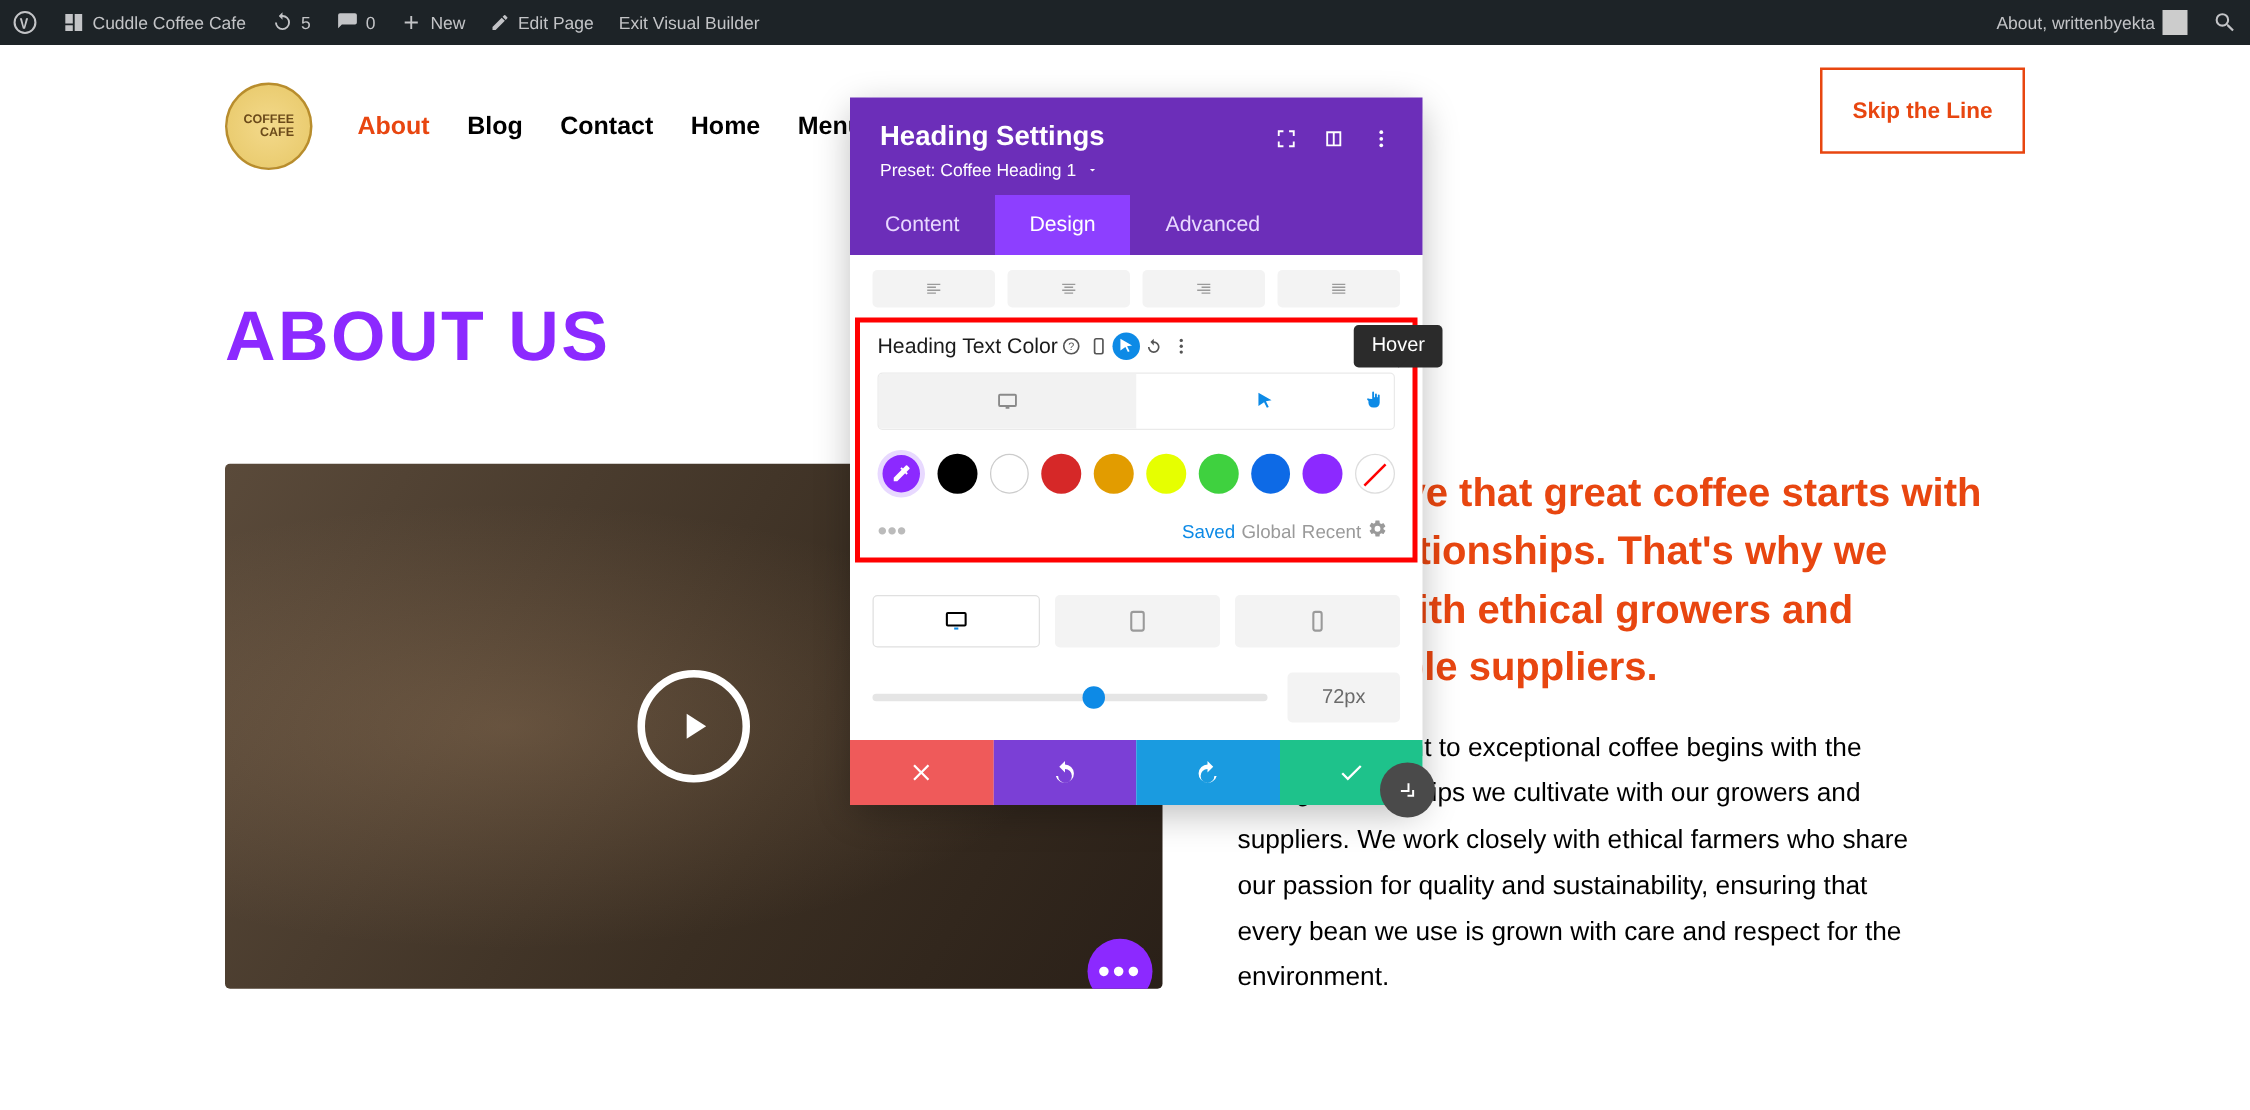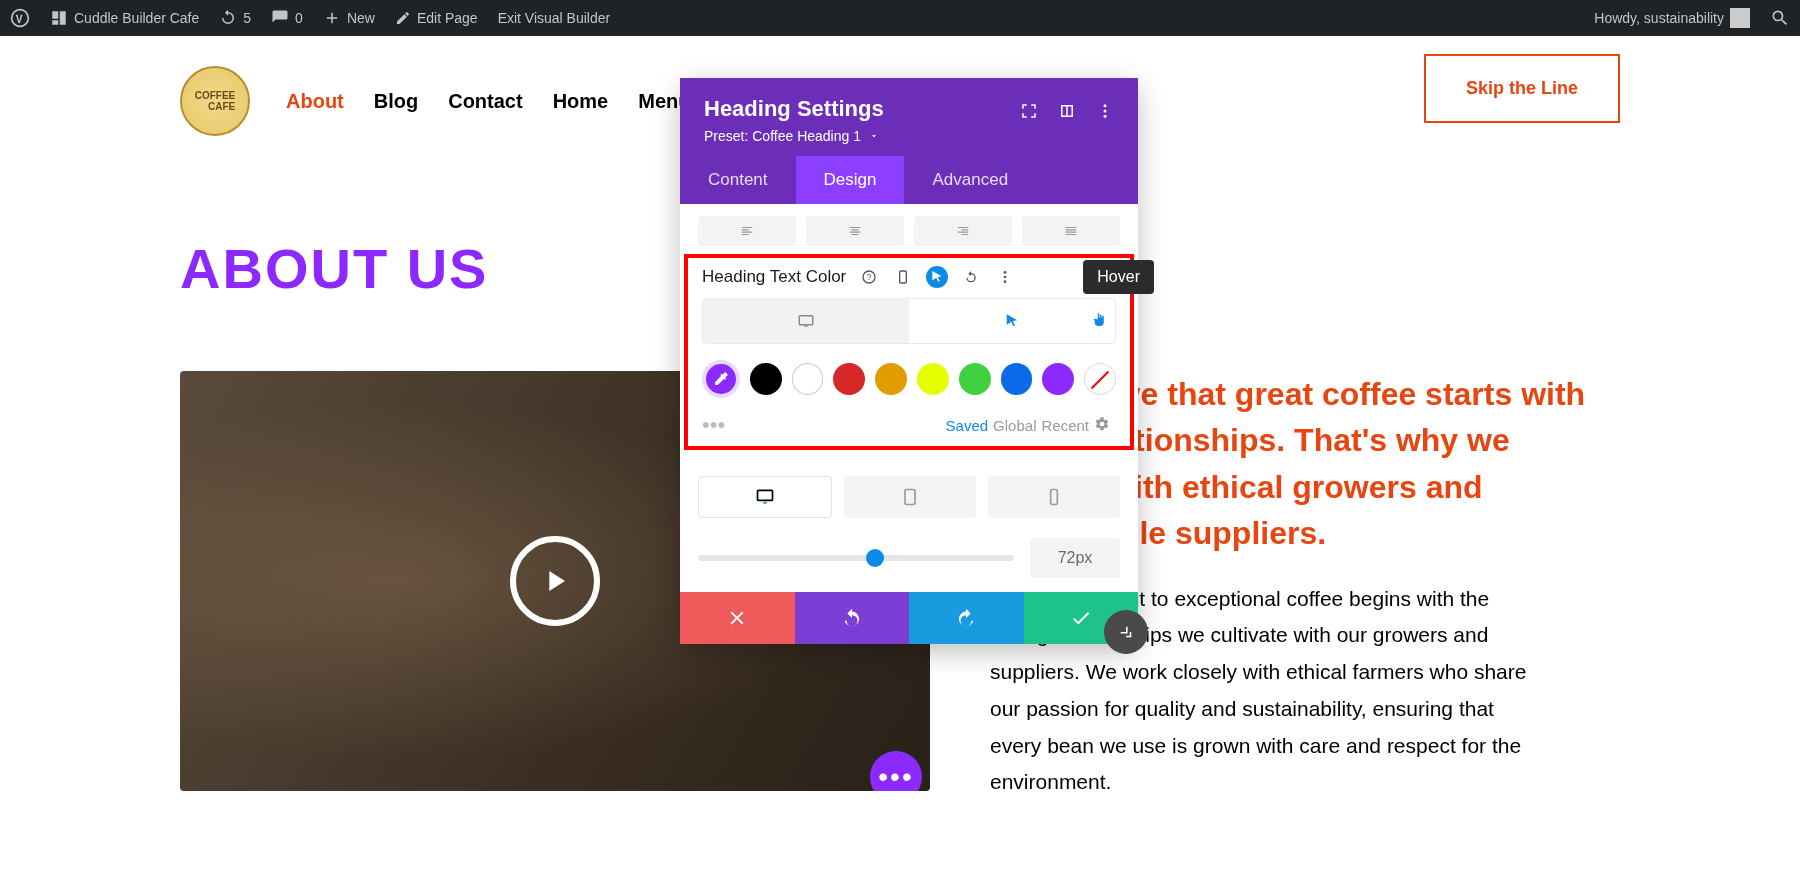--- a/index.html
+++ b/index.html
@@ -11,21 +11,21 @@
 .wp-item { display: flex; align-items: center; gap: 6px; color: #c3c4c7; cursor: pointer; }
 .wp-avatar { width: 20px; height: 20px; background: #ccc; }
 
 
 .page { padding: 30px 180px 0 180px; position: relative; }
 .header-row { display: flex; align-items: center; gap: 36px; }
 .logo { width: 70px; height: 70px; border-radius: 50%; background: radial-gradient(circle,#f3d98b 0%,#e8c96a 90%); border: 2px solid #b88d2d; display: flex; align-items: center; justify-content: center; color:#6b4a1a; font-size:10px; font-weight:bold; text-align:right; line-height:1.1; }
 .nav { display: flex; gap: 30px; font-size: 20px; font-weight: 600; }
 .nav-item { cursor: pointer; color: #000; }
 .nav-item.active { color: #e84610; }
-.skip-btn { position: absolute; right: 180px; top: 18px; border: 2px solid #e84610; color: #e84610; background: #fff; padding: 22px 40px; font-weight: 700; font-size: 18px; cursor: pointer; text-align: center; }
+.skip-btn { position: absolute; right: 180px; top: 18px; border: 2px solid #e84610; color: #e84610; background: #fff; padding: 22px 24px; font-weight: 700; font-size: 18px; cursor: pointer; text-align: center; }
 
 .about-heading { margin-top: 100px; font-size: 56px; font-weight: 800; color: #8c29ff; letter-spacing: 2px; }
 
 .cols { display: flex; gap: 60px; margin-top: 70px; }
 .video { width: 750px; height: 420px; background: linear-gradient(120deg,#5a4a3a 0%,#3a2e22 60%,#2a2018 100%); position: relative; border-radius: 4px; overflow:hidden; }
 .video::before { content:""; position:absolute; inset:0; background: radial-gradient(ellipse at 30% 50%, rgba(200,160,120,.25), transparent 60%); }
 .play { position: absolute; top: 50%; left: 50%; transform: translate(-50%,-50%); width: 90px; height: 90px; border: 6px solid #fff; border-radius: 50%; display: flex; align-items: center; justify-content: center; cursor:pointer; }
 .play svg { fill: #fff; }
 .fab { position: absolute; right: 8px; bottom: -12px; width: 52px; height: 52px; border-radius: 50%; background: #8c29ff; display: flex; align-items: center; justify-content: center; color: #fff; font-size: 28px; cursor: pointer; letter-spacing: 2px; }
 
@@ -42,21 +42,21 @@
 .panel-head-icons svg { fill: #fff; width: 18px; height: 18px; cursor: pointer; }
 .panel-tabs { display: flex; background: #6c2eb9; }
 .ptab { flex: 0 0 auto; padding: 14px 28px; color: #e9d9ff; font-size: 17px; cursor: pointer; }
 .ptab.active { background: #8d3fff; color: #fff; }
 
 .align-row { display: flex; gap: 10px; padding: 12px 18px 10px 18px; }
 .align-chip { flex: 1; height: 30px; background: #f3f3f3; border-radius: 4px; display: flex; align-items: center; justify-content: center; cursor: pointer; }
 .align-chip svg { fill: #9a9a9a; width: 18px; height: 14px; }
 
 .redbox { border: 4px solid #ff0000; margin: -2px 4px 0 4px; padding: 8px 14px 8px 14px; }
-.label-row { display: flex; align-items: center; gap: 12px; font-size: 17px; color: #1a1a1a; position: relative; }
+.label-row { display: flex; align-items: center; gap: 0; font-size: 17px; color: #1a1a1a; position: relative; }
 .label-row .mini { width: 22px; height: 22px; display: flex; align-items: center; justify-content: center; cursor: pointer; }
 .mini svg { width: 16px; height: 16px; fill: #555; }
 .mini.blue { background: #0d8ae6; border-radius: 50%; }
 .mini.blue svg { fill: #fff; }
 .tooltip { position: absolute; right: -38px; top: -6px; background: #2b2b2b; color: #fff; padding: 8px 14px; border-radius: 4px; font-size: 16px; }
 .tooltip::after { content:""; position:absolute; left: 50%; bottom: -6px; transform: translateX(-50%); border: 6px solid transparent; border-top-color: #2b2b2b; }
 
 .state-row { display: flex; margin-top: 10px; height: 46px; border: 1px solid #eaeaea; border-radius: 4px; overflow: hidden; }
 .state-half { flex: 1; display: flex; align-items: center; justify-content: center; position: relative; cursor: pointer; }
 .state-half.left { background: #f2f2f2; }
@@ -110,21 +110,21 @@
     <span class="wp-item">
         <svg viewBox="0 0 24 24" width="20" height="20" fill="#c3c4c7">
           <circle cx="12" cy="12" r="10" fill="none" stroke="#c3c4c7" stroke-width="2"></circle>
           <path d="M7 8h2l2 8 2-8h2l-3 10h-2z"></path>
         </svg>
       </span>
     <span class="wp-item">
         <svg viewBox="0 0 24 24" width="18" height="18" fill="#c3c4c7">
           <path d="M3 13h8V3H3v10zm10 8h8V3h-8v18zM3 21h8v-6H3v6z"></path>
         </svg>
-        <span>Cuddle Builder Cafe</span>
+        <span>Cuddle Coffee Cafe</span>
       </span>
     <span class="wp-item">
         <svg viewBox="0 0 24 24" width="18" height="18" fill="#c3c4c7">
           <path d="M12 4V1L8 5l4 4V6a6 6 0 11-6 6H4a8 8 0 108-8z"></path>
         </svg>
         <span>5</span>
       </span>
     <span class="wp-item">
         <svg viewBox="0 0 24 24" width="18" height="18" fill="#c3c4c7">
           <path d="M20 2H4a2 2 0 00-2 2v14l4-4h14a2 2 0 002-2V4a2 2 0 00-2-2z"></path>
@@ -142,21 +142,21 @@
           <path d="M3 17.25V21h3.75L17.81 9.94l-3.75-3.75L3 17.25zM20.71 7.04a1 1 0 000-1.41l-2.34-2.34a1 1 0 00-1.41 0L15.13 5.13l3.75 3.75 1.83-1.84z"></path>
         </svg>
         <span>Edit Page</span>
       </span>
     <span class="wp-item">
         <span>Exit Visual Builder</span>
       </span>
   </div>
   <div class="wp-right">
     <span class="wp-item">
-        <span>Howdy, sustainability</span>
+        <span>About, writtenbyekta</span>
         <span class="wp-avatar"></span>
       </span>
     <span class="wp-item">
         <svg viewBox="0 0 24 24" width="20" height="20" fill="#c3c4c7">
           <path d="M15.5 14h-.79l-.28-.27A6.471 6.471 0 0016 9.5 6.5 6.5 0 109.5 16c1.61 0 3.09-.59 4.23-1.57l.27.28v.79l5 4.99L20.49 19l-4.99-5zm-6 0C7.01 14 5 11.99 5 9.5S7.01 5 9.5 5 14 7.01 14 9.5 11.99 14 9.5 14z"></path>
         </svg>
       </span>
   </div>
 </div>
 

